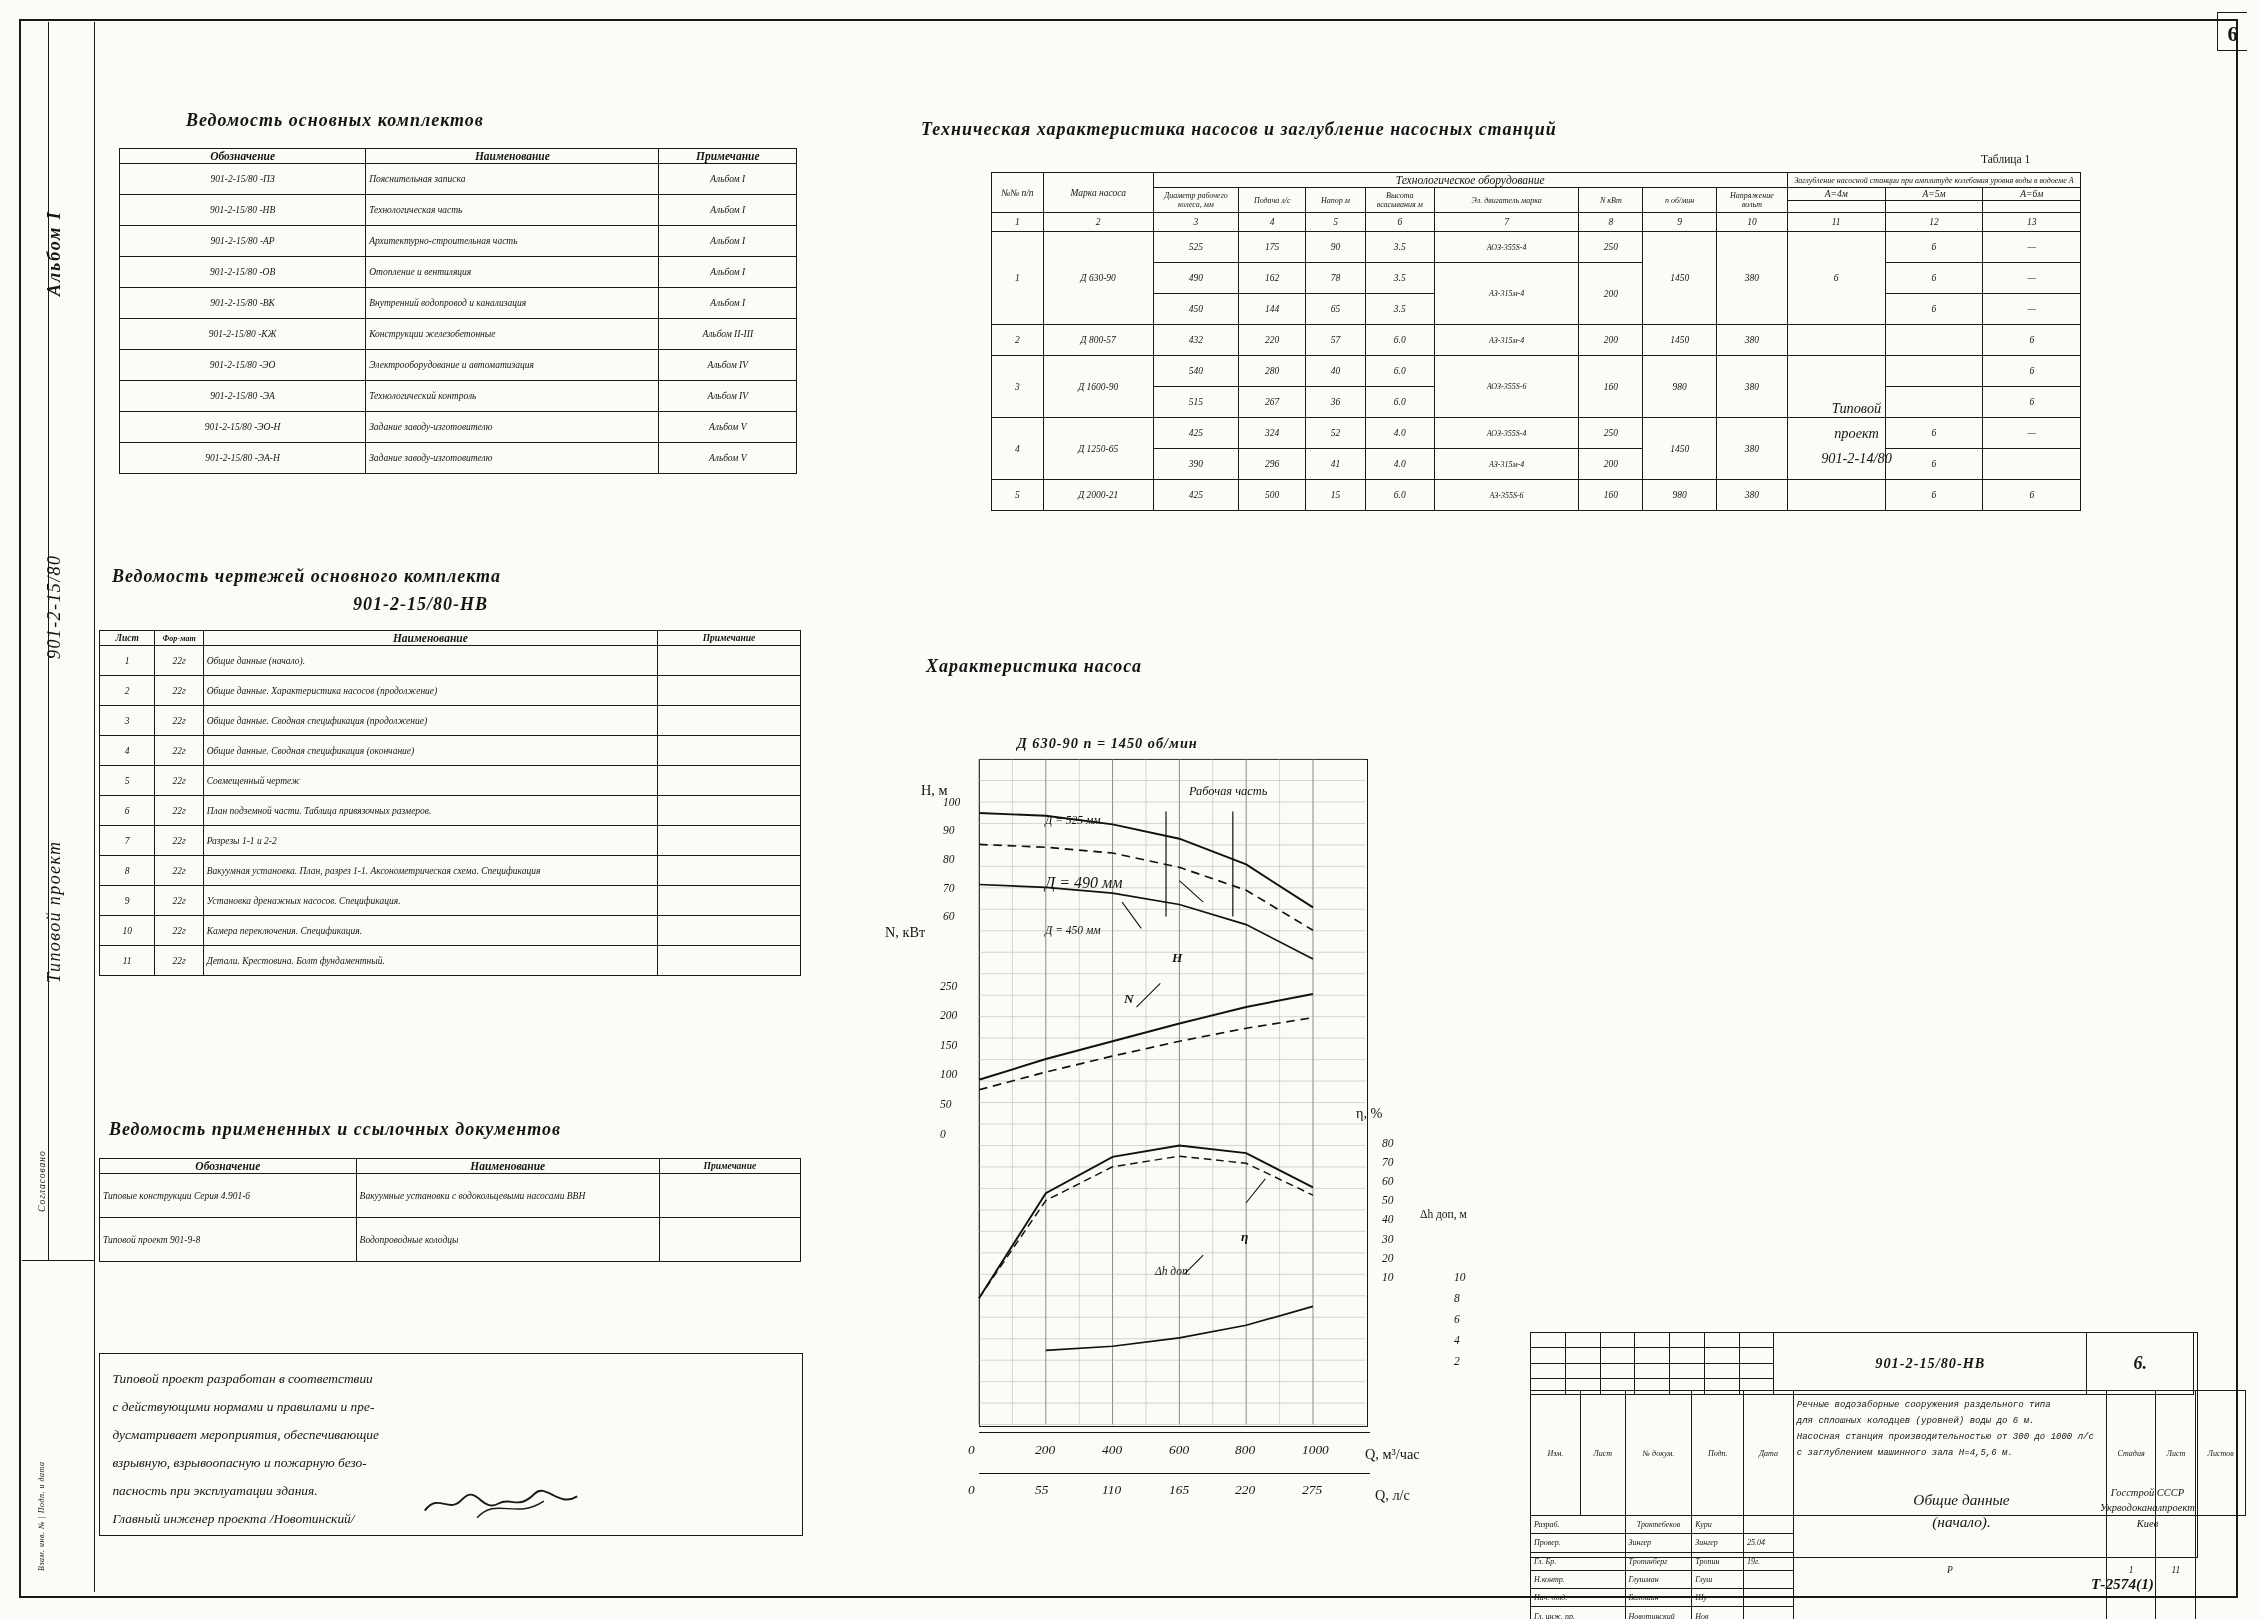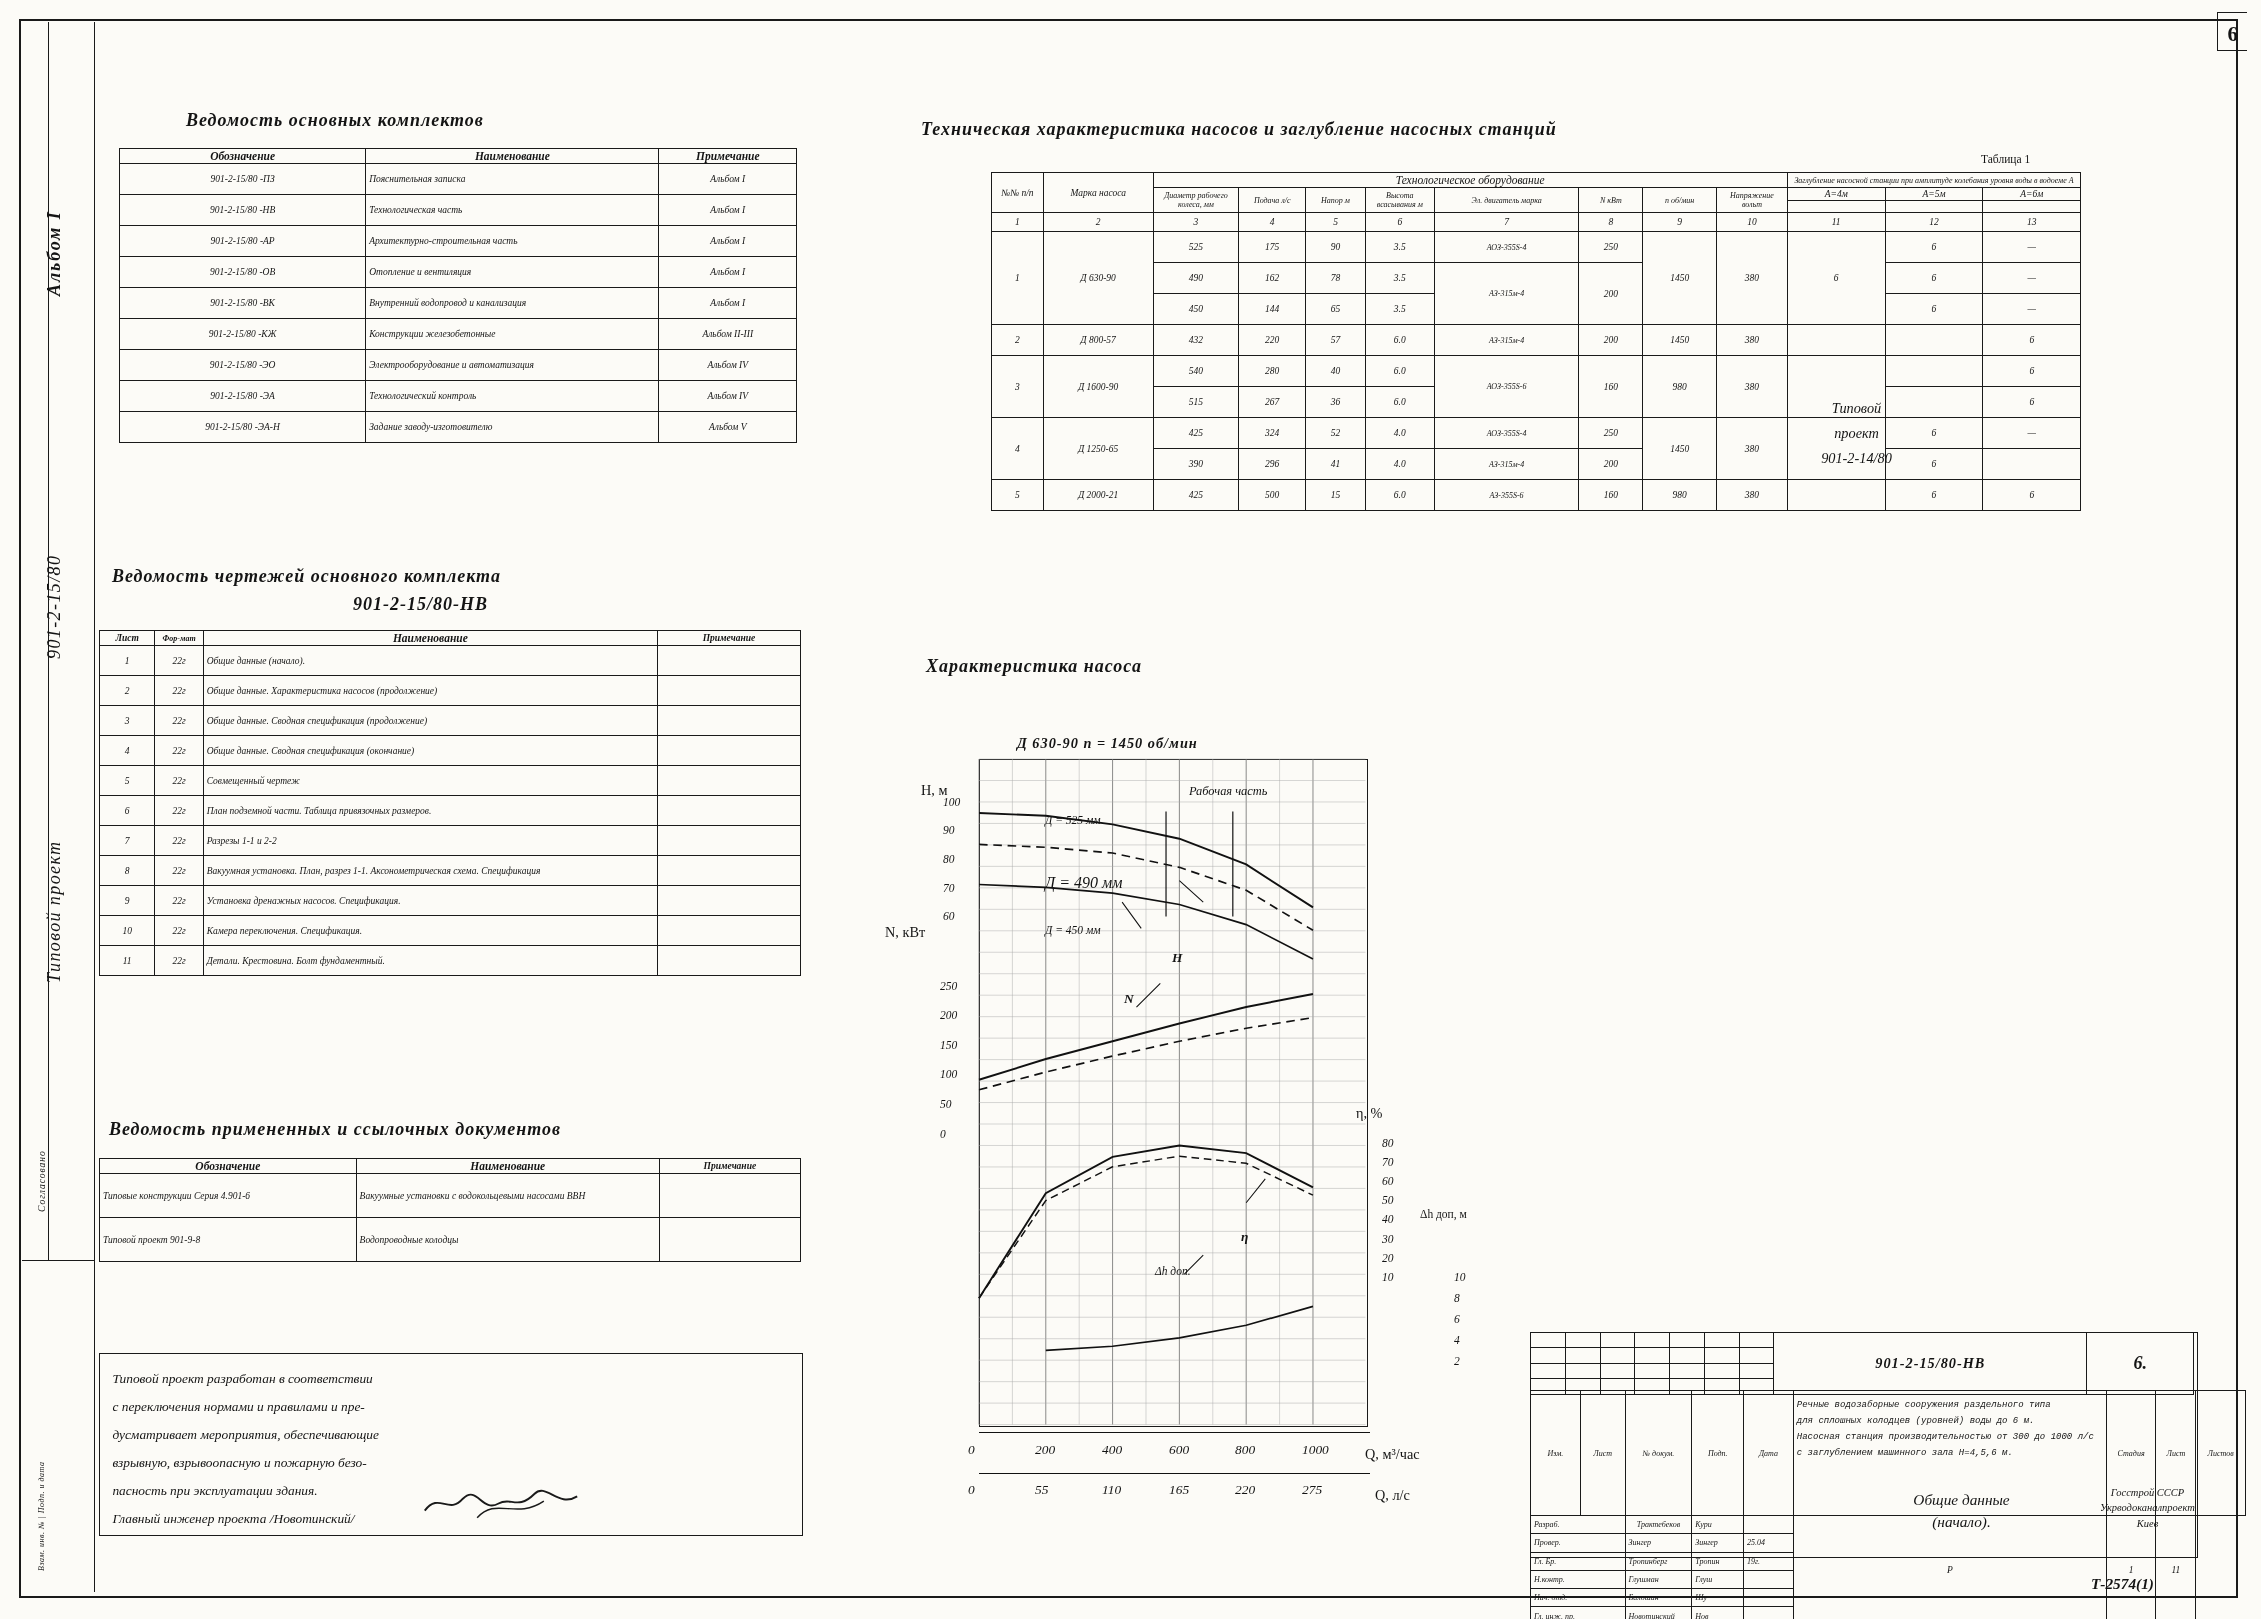--- a/index.html
+++ b/index.html
@@ -120,20 +120,25 @@
           <td class="c sm" style="height: 28px;">901-2-15/80  -ЭО</td>
           <td class="l sm" style="height: 28px;">Электрооборудование и автоматизация</td>
           <td class="c sm" style="height: 28px;">Альбом IV</td>
         </tr>
         <tr>
           <td class="c sm" style="height: 28px;">901-2-15/80  -ЭА</td>
           <td class="l sm" style="height: 28px;">Технологический контроль</td>
           <td class="c sm" style="height: 28px;">Альбом IV</td>
         </tr>
         <tr>
+          <td class="c sm" style="height: 28px;">901-2-15/80  -ЭО-Н</td>
+          <td class="l sm" style="height: 28px;">Задание заводу-изготовителю</td>
+          <td class="c sm" style="height: 28px;">Альбом V</td>
+        </tr>
+        <tr>
           <td class="c sm" style="height: 28px;">901-2-15/80  -ЭА-Н</td>
           <td class="l sm" style="height: 28px;">Задание заводу-изготовителю</td>
           <td class="c sm" style="height: 28px;">Альбом V</td>
         </tr>
       </tbody>
   </table>
 
   <div style="position:absolute;left:112px;top:566px;" class="h-title xl">Ведомость чертежей основного комплекта</div>
   <div style="position:absolute;left:353px;top:594px;" class="h-title xl">901-2-15/80-НВ</div>
 
@@ -236,21 +241,21 @@
           <td class="l sm" style="height: 41px;">Типовой проект 901-9-8</td>
           <td class="l sm" style="height: 41px;">Водопроводные колодцы</td>
           <td class="c sm" style="height: 41px;"></td>
         </tr>
       </tbody>
   </table>
 
   <div class="note-box" style="left:99px;top:1353px;width:702px;height:181px;">
     <div id="notelines" style="padding:10.5px 12.4px;line-height:28px;font-style:italic;font-size:13.4px;">
         <div>Типовой проект разработан в соответствии</div>
-        <div>с переключения нормами и правилами и пре-</div>
+        <div>с действующими нормами и правилами и пре-</div>
         <div>дусматривает мероприятия, обеспечивающие</div>
         <div>взрывную, взрывоопасную и пожарную безо-</div>
         <div>пасность при эксплуатации здания.</div>
         <div>Главный инженер проекта                  /Новотинский/</div>
       </div>
   </div>
 
   <svg style="position:absolute;left:420px;top:1482px;" width="181" height="43" viewBox="0 0 380 90">
     <path d="M10,60 C40,20 60,70 90,35 C120,5 130,65 165,45 C190,30 205,60 240,25 C265,0 290,55 330,30" fill="none" stroke="#1a1a1a" stroke-width="4"></path>
     <path d="M120,75 C160,30 200,80 260,40" fill="none" stroke="#1a1a1a" stroke-width="3"></path>

